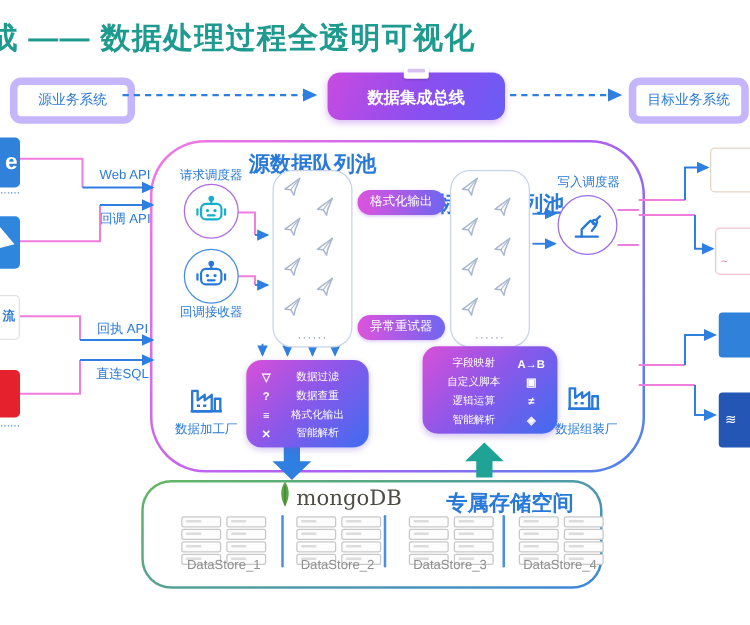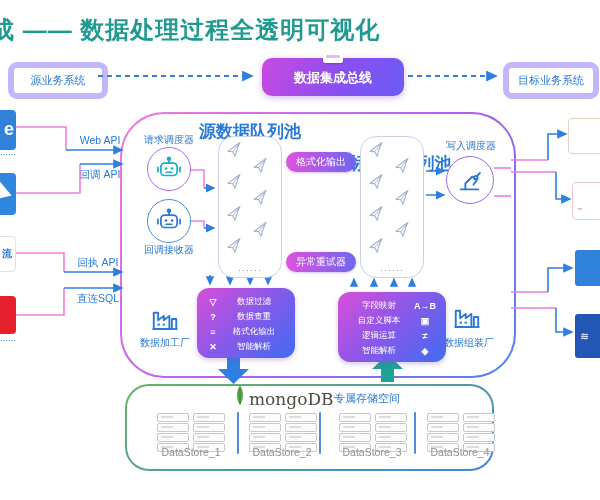--- a/index.html
+++ b/index.html
@@ -29,21 +29,21 @@
   .panel{border-radius:12px;background:linear-gradient(135deg,#d84fd8 0%,#8a58ea 48%,#3f6cf0 100%);
          padding:6px 8px;box-sizing:border-box;box-shadow:0 2px 5px rgba(120,70,210,.3);}
   .prow{display:flex;align-items:center;height:15px;color:#fff;font-size:8.5px;}
   .prow .ic{width:16px;font-size:9px;text-align:center;flex:none;font-weight:bold;}
   .prow .tx{flex:1;text-align:center;}
   .factlbl{color:#2979d9;font-size:10px;text-align:center;}
   
   .storewrap{border-radius:24px;background:linear-gradient(160deg,#63b760,#3f86d9);padding:2px;}
   .storein{width:100%;height:100%;border-radius:22px;background:#fff;position:relative;}
   .brand{font-family:"DejaVu Serif",serif;font-size:17px;color:#4c4c42;}
-  .storetitle{color:#2979d9;font-weight:normal;font-size:11px;}
+  .storetitle{color:#2979d9;font-weight:bold;font-size:17px;margin-left:35px;}
   .divline{width:2px;background:#4f8fd9;border-radius:1px;}
   .srv{position:absolute;width:32px;}
   .srv i{display:block;height:7px;border:1px solid #c8c8c8;border-radius:2px;background:#fcfcfc;
          margin-bottom:1px;position:relative;}
   .srv i::before{content:"";position:absolute;left:3px;top:2px;width:12px;height:2px;background:#dcdcdc;}
   .dslabel{color:#8f8f8f;font-size:10.5px;text-align:center;}
   
   .logo{border-radius:4px;}
   .tinylbl{color:#2979d9;font-size:8px;}
   .tri{width:0;height:0;border-style:solid;}
@@ -281,21 +281,21 @@
     <div class="prow">
         <span class="ic">≡</span>
         <span class="tx">格式化输出</span>
       </div>
     <div class="prow">
         <span class="ic">✕</span>
         <span class="tx">智能解析</span>
       </div>
   </div>
 
-  <div class="abs panel" style="left:338px;top:292px;width:108px;height:70px;z-index:2;">
+  <div class="abs panel" style="left:338px;top:277px;width:108px;height:70px;z-index:2;">
     <div class="prow">
         <span class="tx">字段映射</span>
         <span class="ic" style="width:26px">A→B</span>
       </div>
     <div class="prow">
         <span class="tx">自定义脚本</span>
         <span class="ic" style="width:26px">▣</span>
       </div>
     <div class="prow">
         <span class="tx">逻辑运算</span>
@@ -305,21 +305,21 @@
         <span class="tx">智能解析</span>
         <span class="ic" style="width:26px">◈</span>
       </div>
   </div>
 
   <div class="abs" style="left:568px;top:118px;width:40px;height:34px;background:#fff;border:1px solid #e3d5c3;border-radius:4px;"></div>
   <div class="abs" style="left:572px;top:182px;width:40px;height:38px;background:#fff;border:1px solid #f0c4d4;border-radius:4px;color:#e06a9a;font-size:9px;line-height:52px;padding-left:4px;box-sizing:border-box;">~</div>
   <div class="abs" style="left:575px;top:250px;width:40px;height:36px;background:#2f81d9;border-radius:3px;"></div>
   <div class="abs" style="left:575px;top:314px;width:40px;height:44px;background:#2456b5;border-radius:3px;color:#fff;font-size:11px;line-height:44px;padding-left:5px;box-sizing:border-box;">≋</div>
 
-  <div class="abs storewrap" style="left:125px;top:384px;width:365px;height:83px;">
+  <div class="abs storewrap" style="left:113px;top:384px;width:365px;height:83px;">
     <div class="storein">
       <div class="abs" style="left:102px;top:-4px;">
         <svg width="22" height="26">
             <use href="#leaf"></use>
           </svg>
       </div>
       <div class="abs brand" style="left:122px;top:3px;">mongoDB</div>
       <div class="abs storetitle" style="left:207px;top:5px;">专属存储空间</div>
 
       <div class="abs divline" style="left:110px;top:26px;height:42px;"></div>

